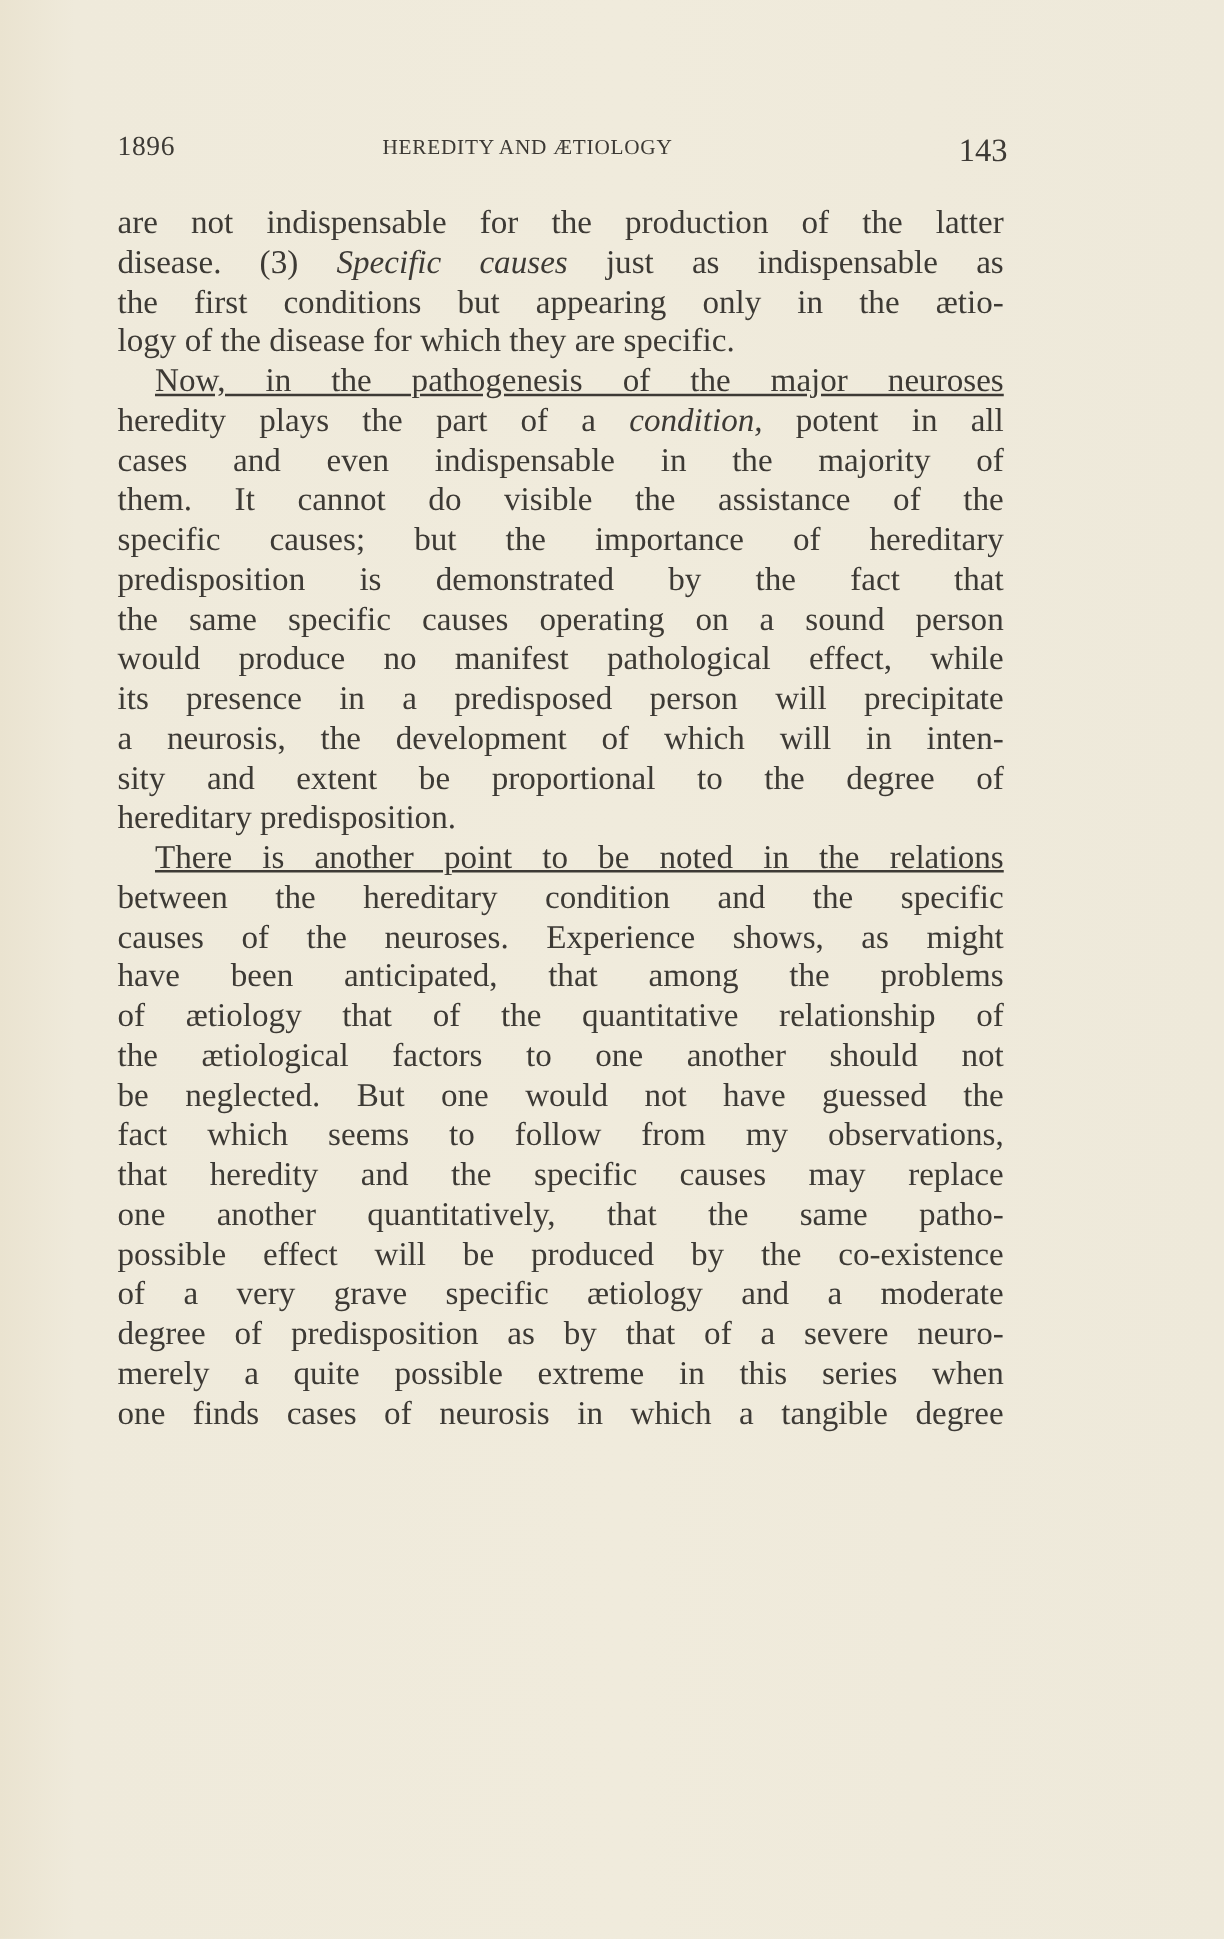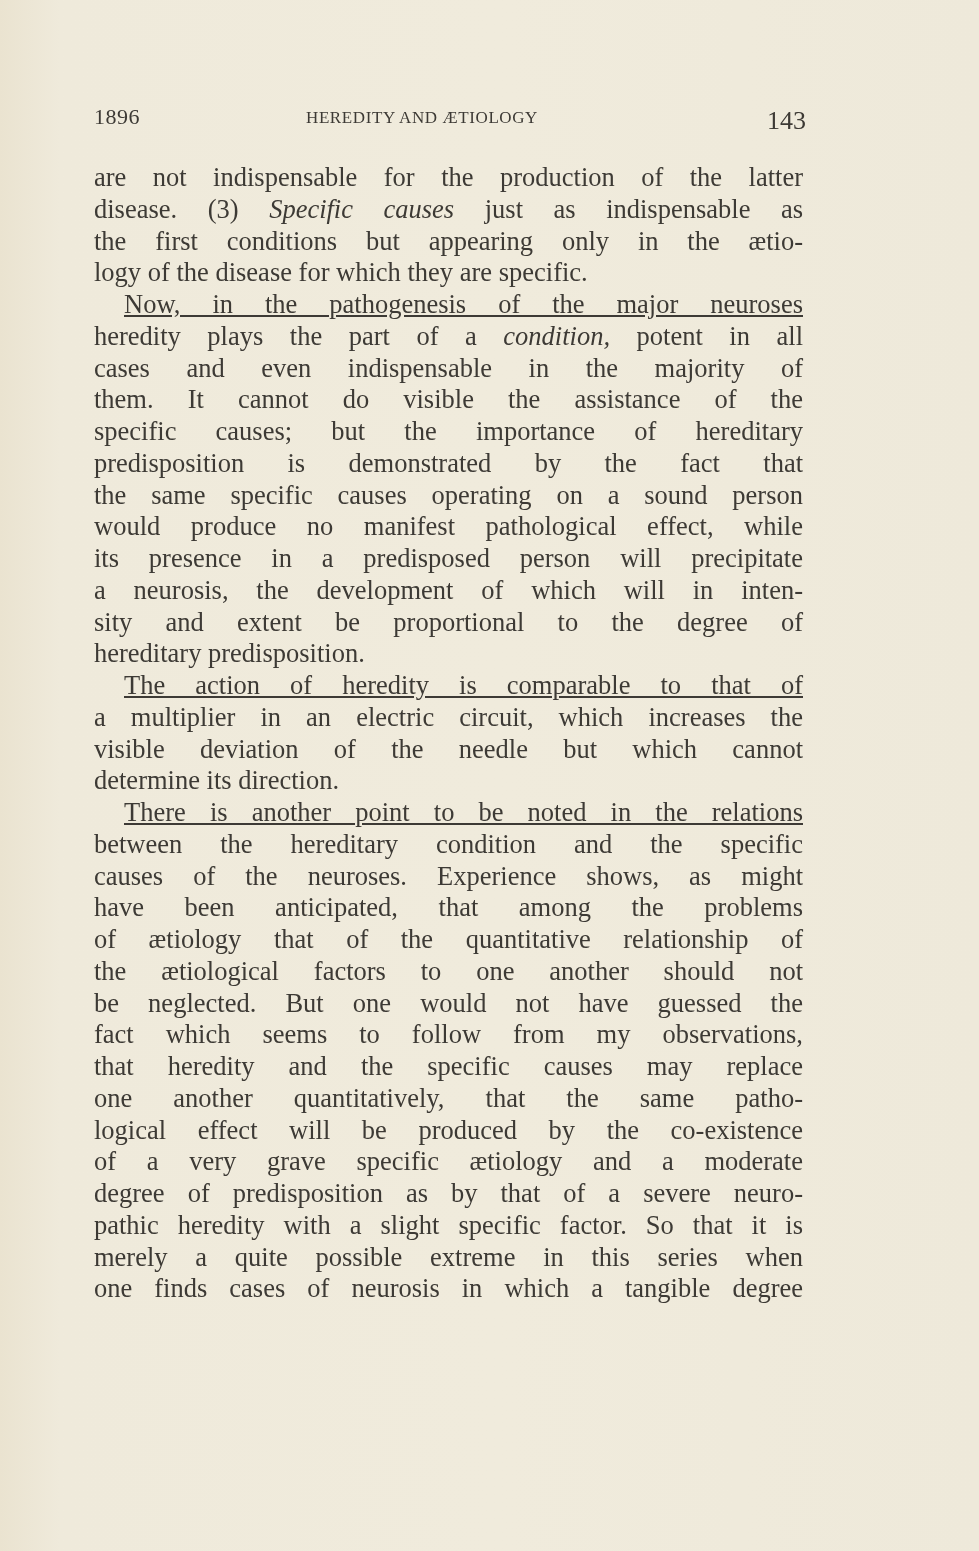--- a/index.html
+++ b/index.html
@@ -103,37 +103,30 @@
         <span class="line">specific causes; but the importance of hereditary</span>
         <span class="line">predisposition is demonstrated by the fact that</span>
         <span class="line">the same specific causes operating on a sound person</span>
         <span class="line">would produce no manifest pathological effect, while</span>
         <span class="line">its presence in a predisposed person will precipitate</span>
         <span class="line">a neurosis, the development of which will in inten-</span>
         <span class="line">sity and extent be proportional to the degree of</span>
         <span class="line last">hereditary predisposition.</span>
       </div>
       <div>
-        <span class="line indent">The action of heredity is comparable to that of</span>
-        <span class="line">a multiplier in an electric circuit, which increases the</span>
-        <span class="line">visible deviation of the needle but which cannot</span>
-        <span class="line last">determine its direction.</span>
-      </div>
-      <div>
         <span class="line indent">There is another point to be noted in the relations</span>
         <span class="line">between the hereditary condition and the specific</span>
         <span class="line">causes of the neuroses. Experience shows, as might</span>
         <span class="line">have been anticipated, that among the problems</span>
         <span class="line">of ætiology that of the quantitative relationship of</span>
         <span class="line">the ætiological factors to one another should not</span>
         <span class="line">be neglected. But one would not have guessed the</span>
         <span class="line">fact which seems to follow from my observations,</span>
         <span class="line">that heredity and the specific causes may replace</span>
         <span class="line">one another quantitatively, that the same patho-</span>
-        <span class="line">logical effect will be produced by the co-existence</span>
+        <span class="line">possible effect will be produced by the co-existence</span>
         <span class="line">of a very grave specific ætiology and a moderate</span>
         <span class="line">degree of predisposition as by that of a severe neuro-</span>
-        <span class="line">pathic heredity with a slight specific factor. So that it is</span>
         <span class="line">merely a quite possible extreme in this series when</span>
         <span class="line">one finds cases of neurosis in which a tangible degree</span>
       </div>
     </div>
 </div>
 
 </body></html>

